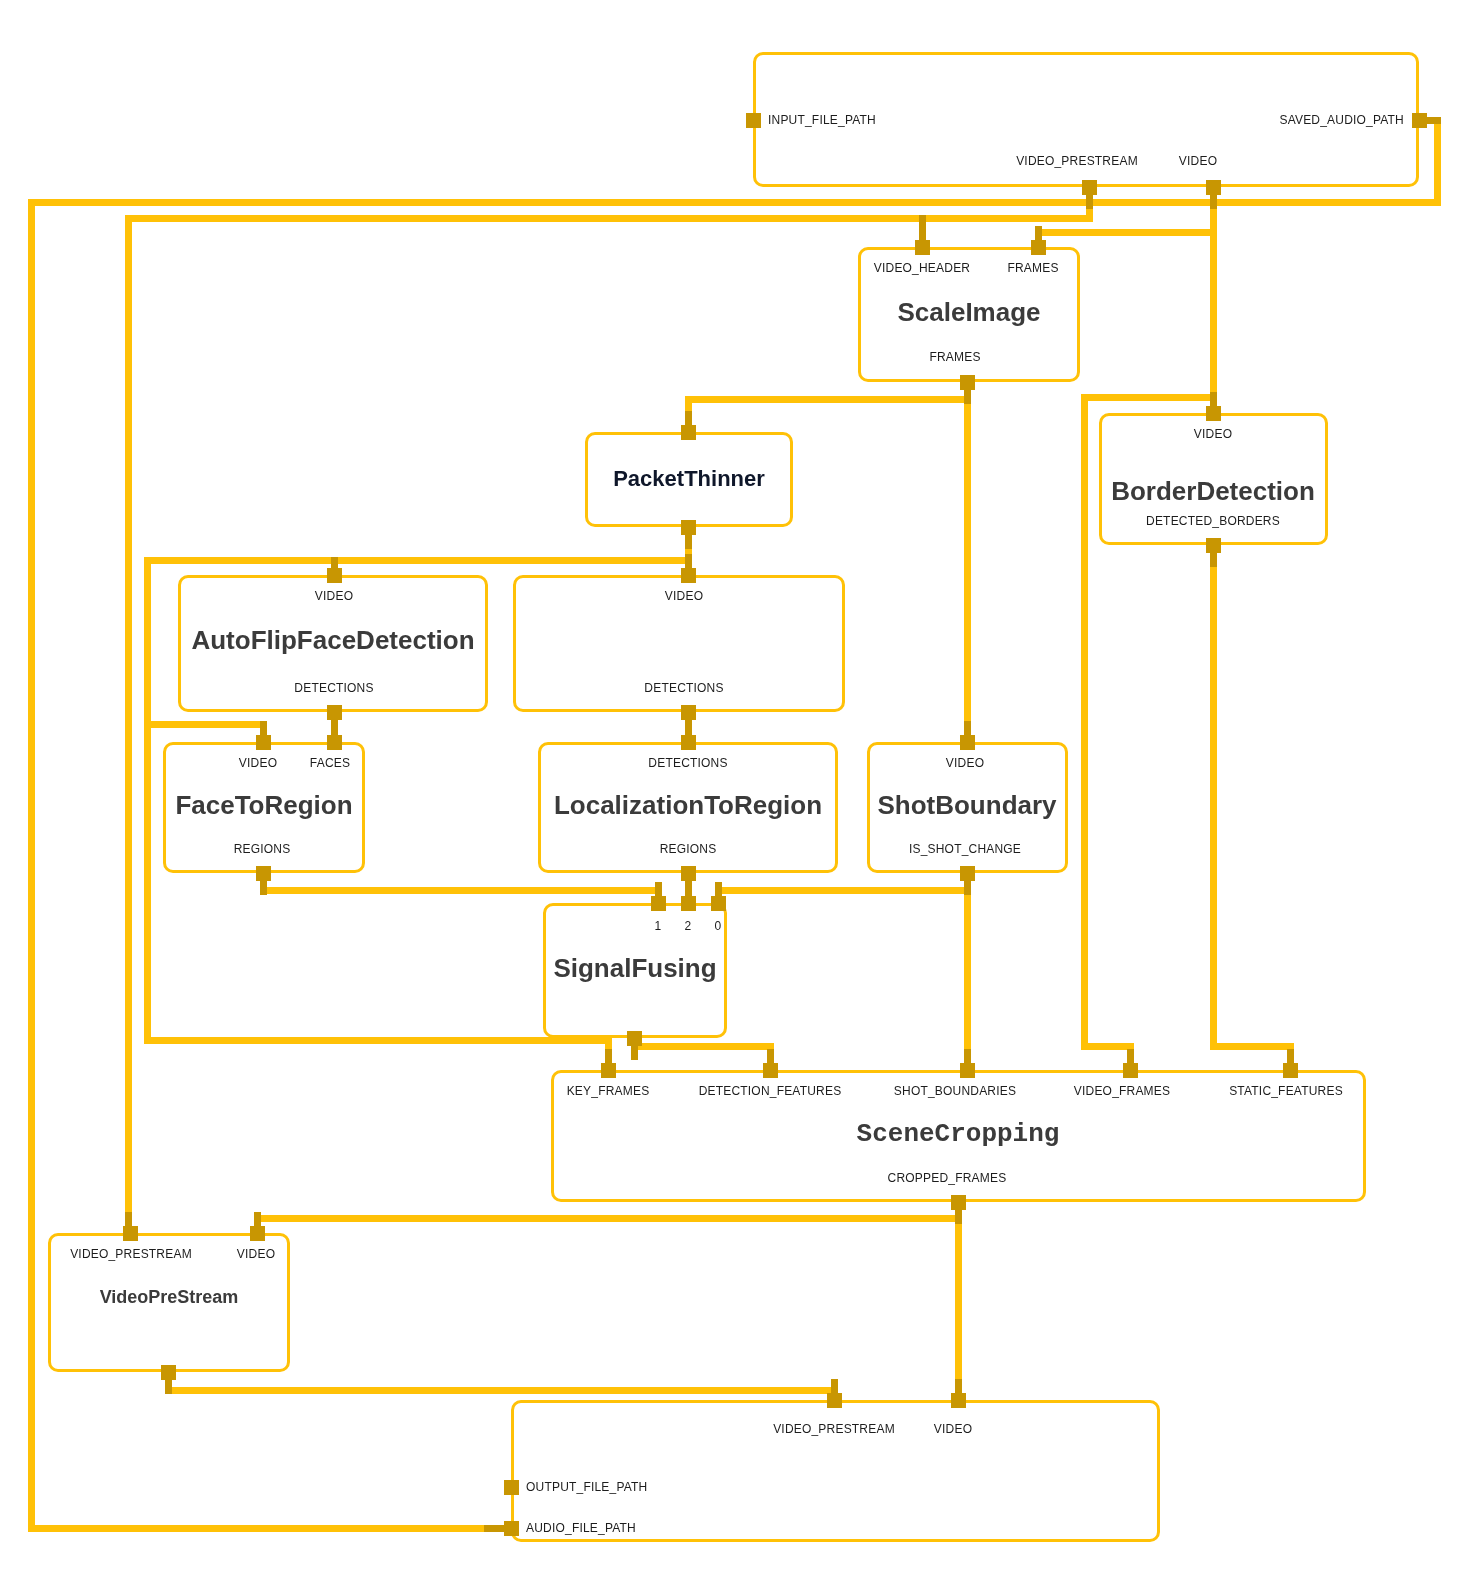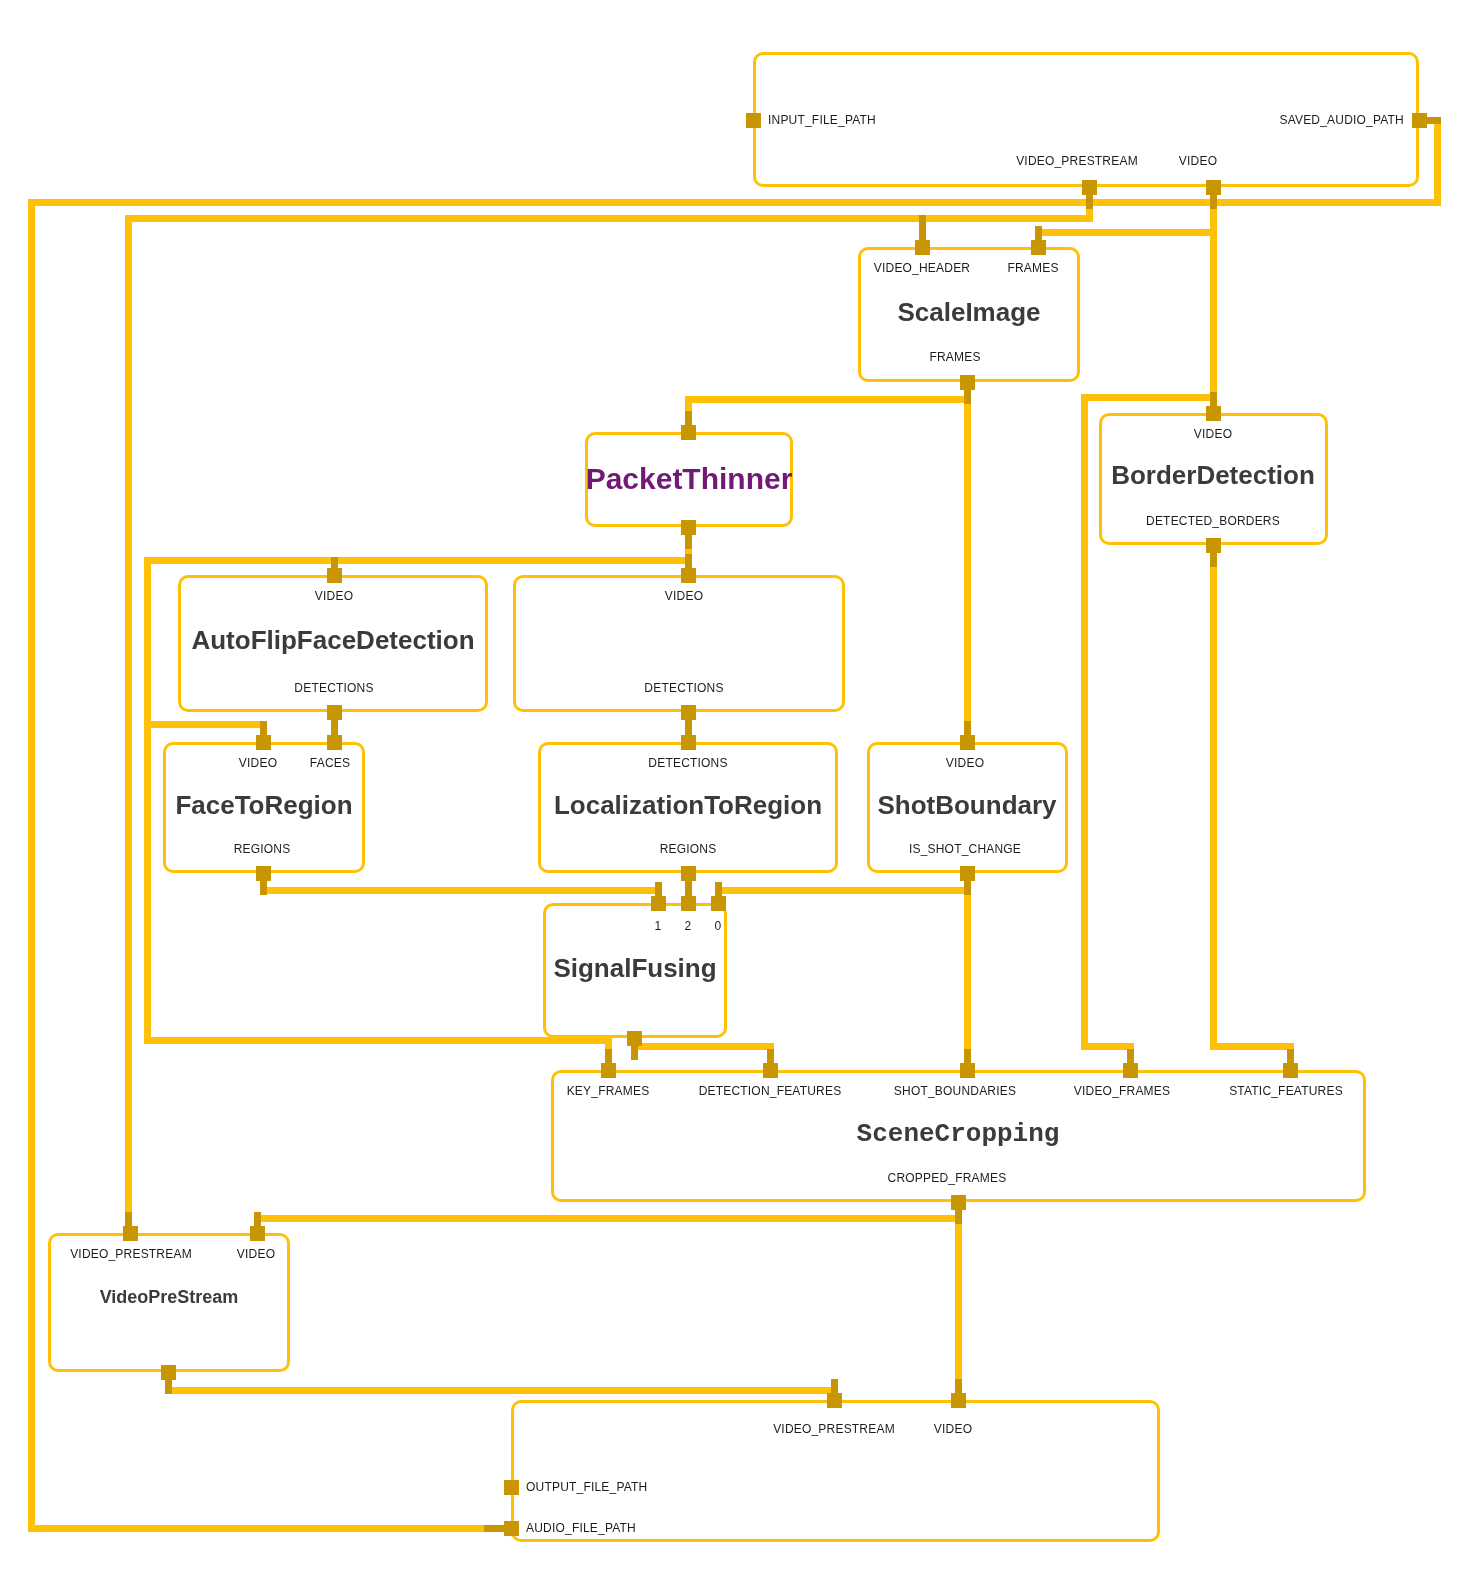--- a/index.html
+++ b/index.html
@@ -122,24 +122,24 @@
       <span class="plabel anchor-c" style="left: 1077px; top: 161px; color: rgb(29, 29, 29);">VIDEO_PRESTREAM</span>
       <div class="port" style="left: 1205.5px; top: 179.5px; background: rgb(200, 150, 2);"></div>
       <span class="plabel anchor-c" style="left: 1198px; top: 161px; color: rgb(29, 29, 29);">VIDEO</span>
       <span class="ntitle anchor-c" style="left: 969px; top: 312px; font-size: 26px; color: rgb(59, 59, 59);">ScaleImage</span>
       <div class="port" style="left: 914.5px; top: 239.5px; background: rgb(200, 150, 2);"></div>
       <span class="plabel anchor-c" style="left: 922px; top: 268px; color: rgb(29, 29, 29);">VIDEO_HEADER</span>
       <div class="port" style="left: 1030.5px; top: 239.5px; background: rgb(200, 150, 2);"></div>
       <span class="plabel anchor-c" style="left: 1033px; top: 268px; color: rgb(29, 29, 29);">FRAMES</span>
       <div class="port" style="left: 959.5px; top: 374.5px; background: rgb(200, 150, 2);"></div>
       <span class="plabel anchor-c" style="left: 955px; top: 357px; color: rgb(29, 29, 29);">FRAMES</span>
-      <span class="ntitle anchor-c" style="left: 689px; top: 479px; font-size: 30px; color: #701a75;">PacketThinner</span>
+      <span class="ntitle anchor-c" style="left: 689px; top: 479px; font-size: 22px; color: #0f172a;">PacketThinner</span>
       <div class="port" style="left: 680.5px; top: 424.5px; background: rgb(200, 150, 2);"></div>
       <div class="port" style="left: 680.5px; top: 519.5px; background: rgb(200, 150, 2);"></div>
-      <span class="ntitle anchor-c" style="left: 1213px; top: 475px; font-size: 26px; color: rgb(59, 59, 59);">BorderDetection</span>
+      <span class="ntitle anchor-c" style="left: 1213px; top: 491px; font-size: 26px; color: rgb(59, 59, 59);">BorderDetection</span>
       <div class="port" style="left: 1205.5px; top: 405.5px; background: rgb(200, 150, 2);"></div>
       <span class="plabel anchor-c" style="left: 1213px; top: 434px; color: rgb(29, 29, 29);">VIDEO</span>
       <div class="port" style="left: 1205.5px; top: 537.5px; background: rgb(200, 150, 2);"></div>
       <span class="plabel anchor-c" style="left: 1213px; top: 521px; color: rgb(29, 29, 29);">DETECTED_BORDERS</span>
       <span class="ntitle anchor-c" style="left: 333px; top: 640px; font-size: 26px; color: rgb(59, 59, 59);">AutoFlipFaceDetection</span>
       <div class="port" style="left: 326.5px; top: 567.5px; background: rgb(200, 150, 2);"></div>
       <span class="plabel anchor-c" style="left: 334px; top: 596px; color: rgb(29, 29, 29);">VIDEO</span>
       <div class="port" style="left: 326.5px; top: 704.5px; background: rgb(200, 150, 2);"></div>
       <span class="plabel anchor-c" style="left: 334px; top: 688px; color: rgb(29, 29, 29);">DETECTIONS</span>
       <div class="port" style="left: 680.5px; top: 567.5px; background: rgb(200, 150, 2);"></div>

